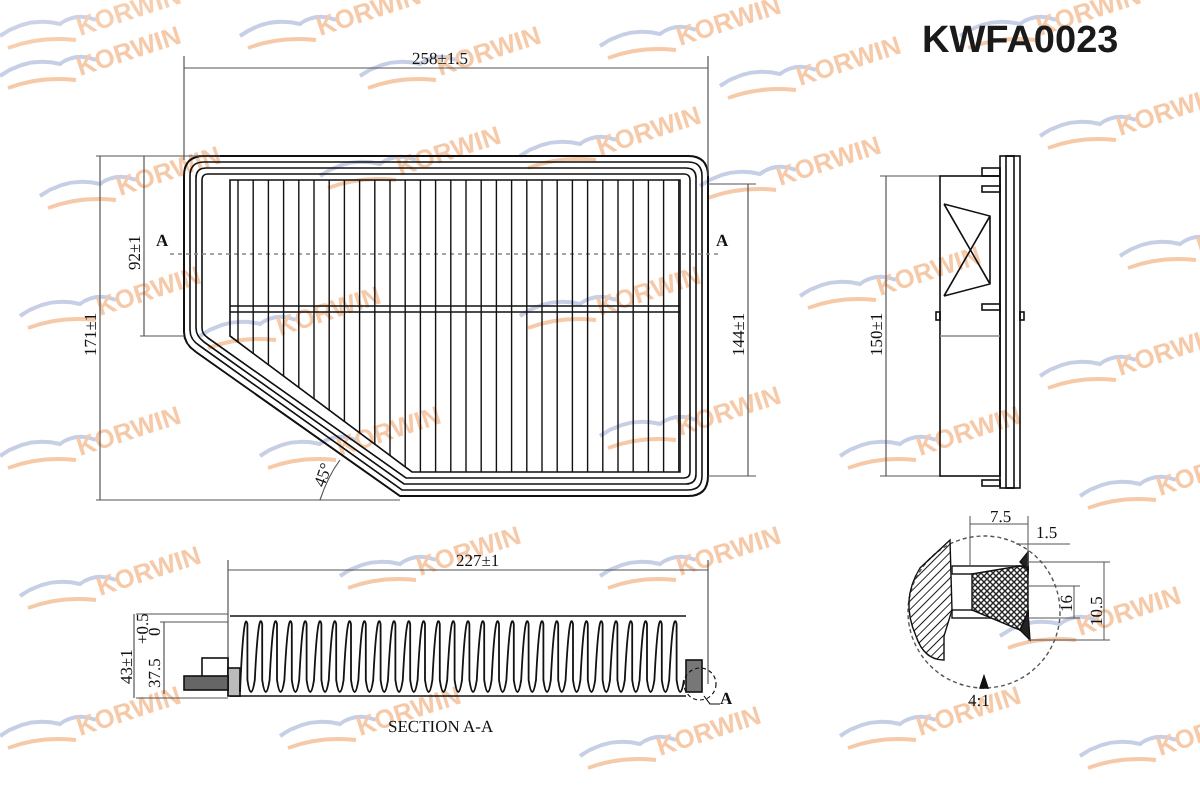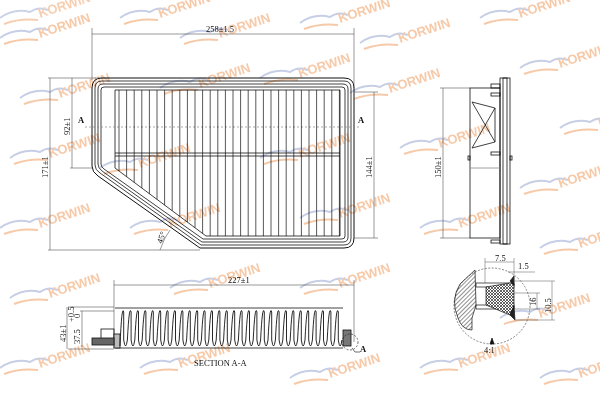--- a/index.html
+++ b/index.html
@@ -203,13 +203,14 @@
     <line x1="537" y1="293" x2="537" y2="309" stroke="#555" stroke-width="0.5"></line>
     <path d="M490 344 L492 338 L494 344 Z" fill="#111"></path>
   </g>
   <text class="dim" x="495" y="261">7.5</text>
   <text class="dim" x="518" y="269">1.5</text>
   <text class="dim" x="0" y="0" transform="translate(536 306) rotate(-90)">16</text>
   <text class="dim" x="0" y="0" transform="translate(551 313) rotate(-90)">10.5</text>
   <text class="dim" x="484" y="353">4:1</text>
 </svg>
 
+<div class="title">KWFA0023</div>
 </div>
 
 </body></html>

